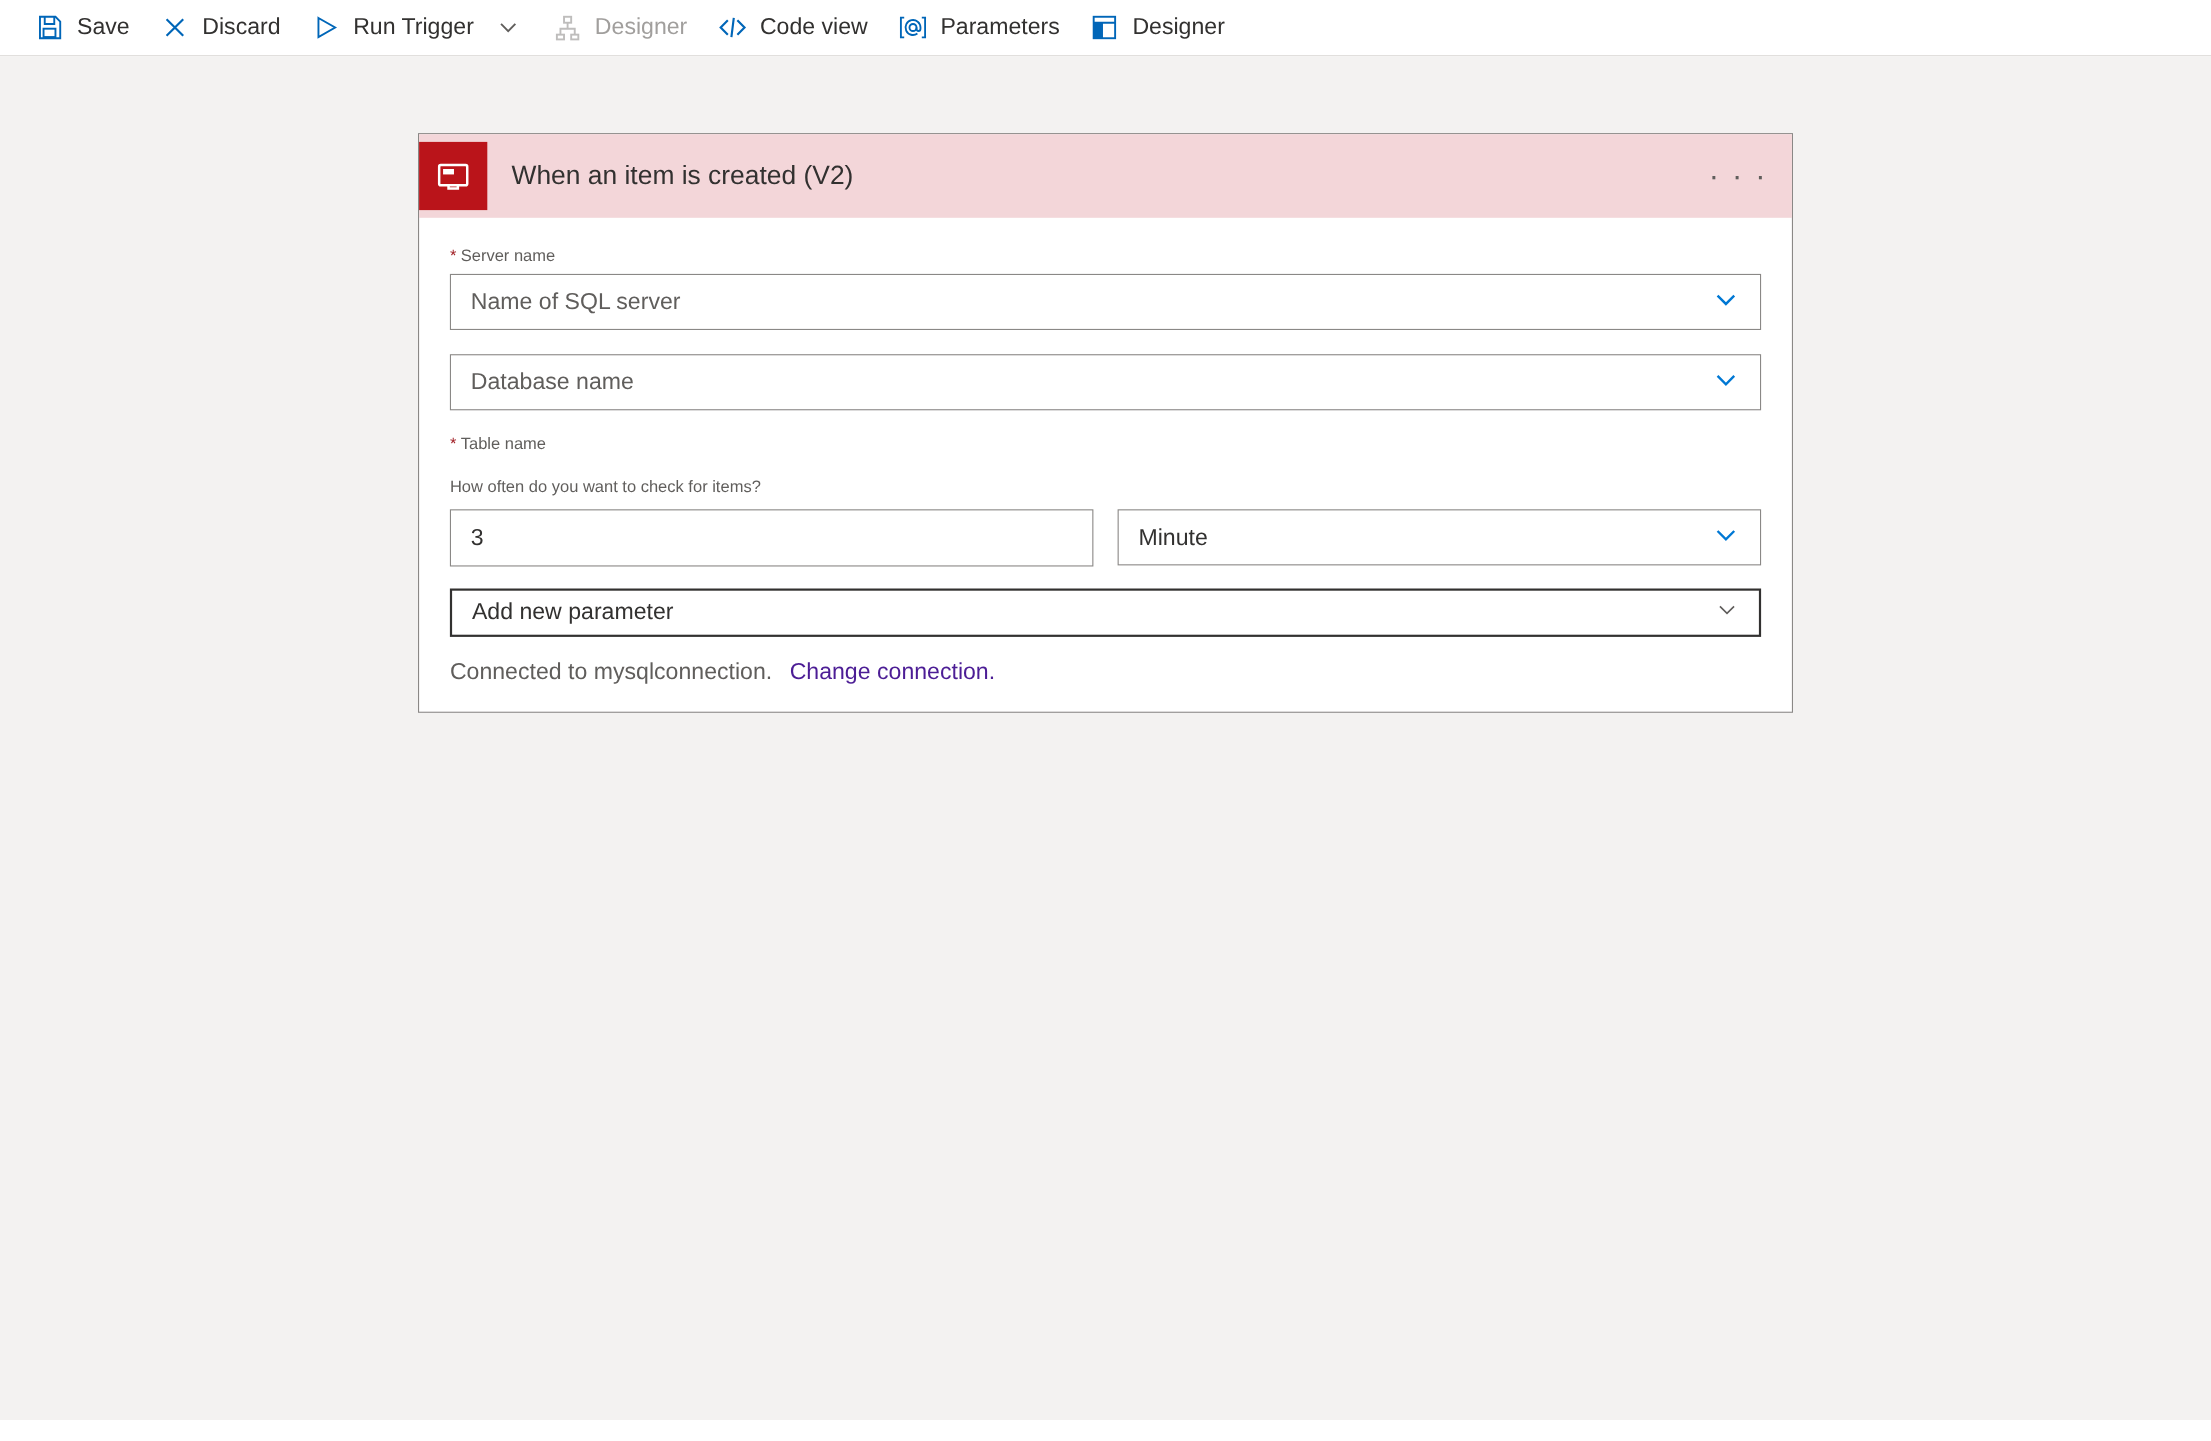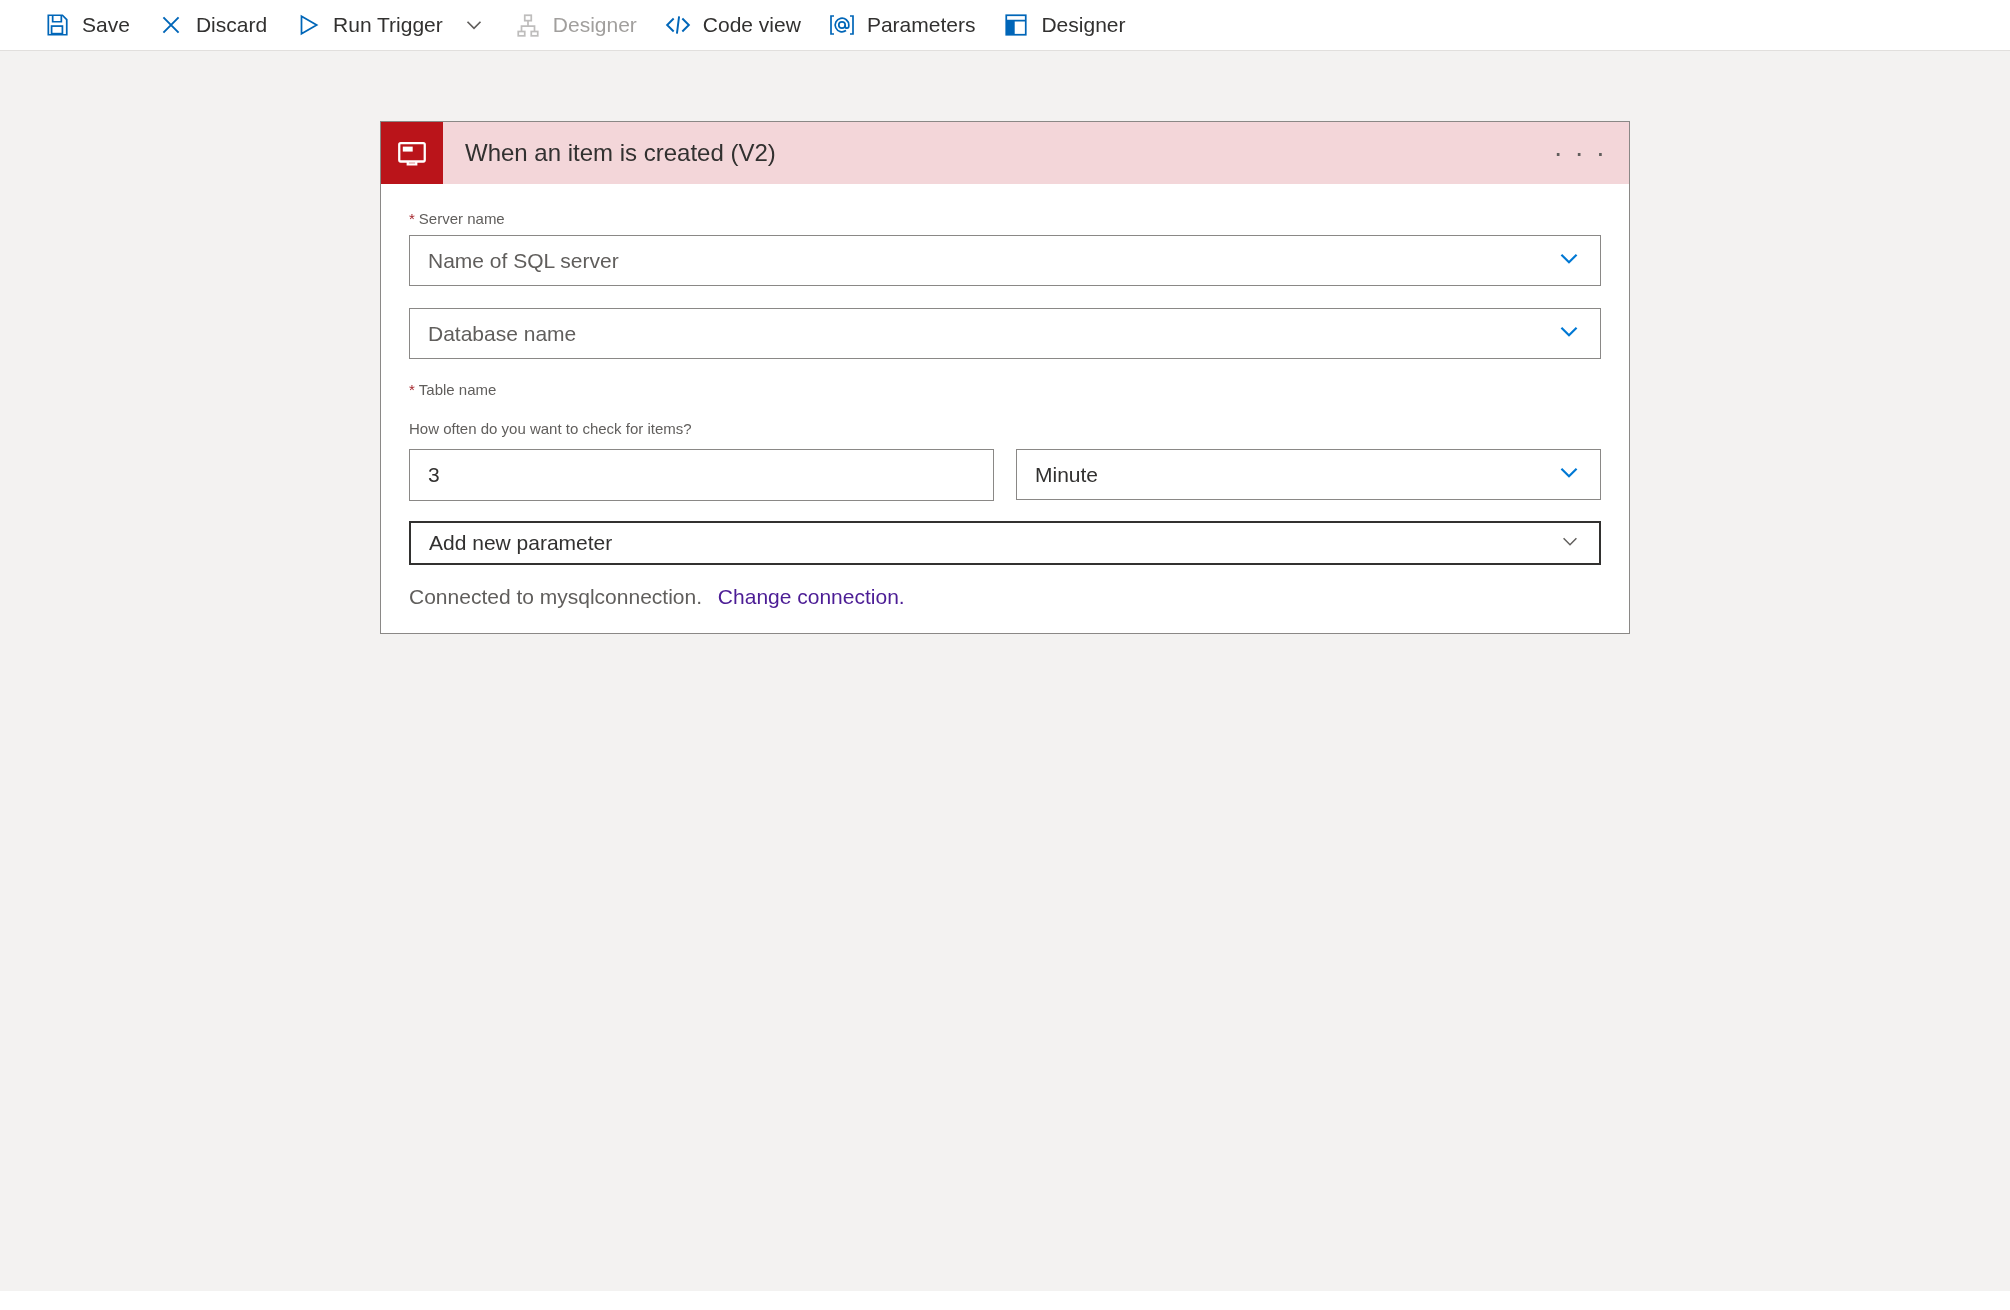--- a/index.html
+++ b/index.html
@@ -7,21 +7,21 @@
       font-family: "Segoe UI", -apple-system, BlinkMacSystemFont, sans-serif;
       font-size: 21px;
       color: #323130;
       background: #ffffff;
     }
 
     
     .toolbar {
       display: flex;
       align-items: flex-start;
-      padding: 12px 44px;
+      padding: 12px 32px;
       gap: 28px;
       border-bottom: 1px solid #e1dfdd;
     }
     .toolbar-item {
       display: flex;
       align-items: center;
       gap: 12px;
       cursor: pointer;
       color: #323130;
       white-space: nowrap;
@@ -44,21 +44,21 @@
       border: 1px solid #8a8886;
       background: #ffffff;
       width: 100%;
       max-width: 1250px;
       margin: 0 auto;
     }
     .card-header {
       display: flex;
       align-items: center;
       background: #f3d6d9;
-      height: 62px;
+      height: 76px;
     }
     .card-header-icon {
       width: 62px;
       height: 62px;
       background: #ba141a;
       display: flex;
       align-items: center;
       justify-content: center;
       flex-shrink: 0;
     }

